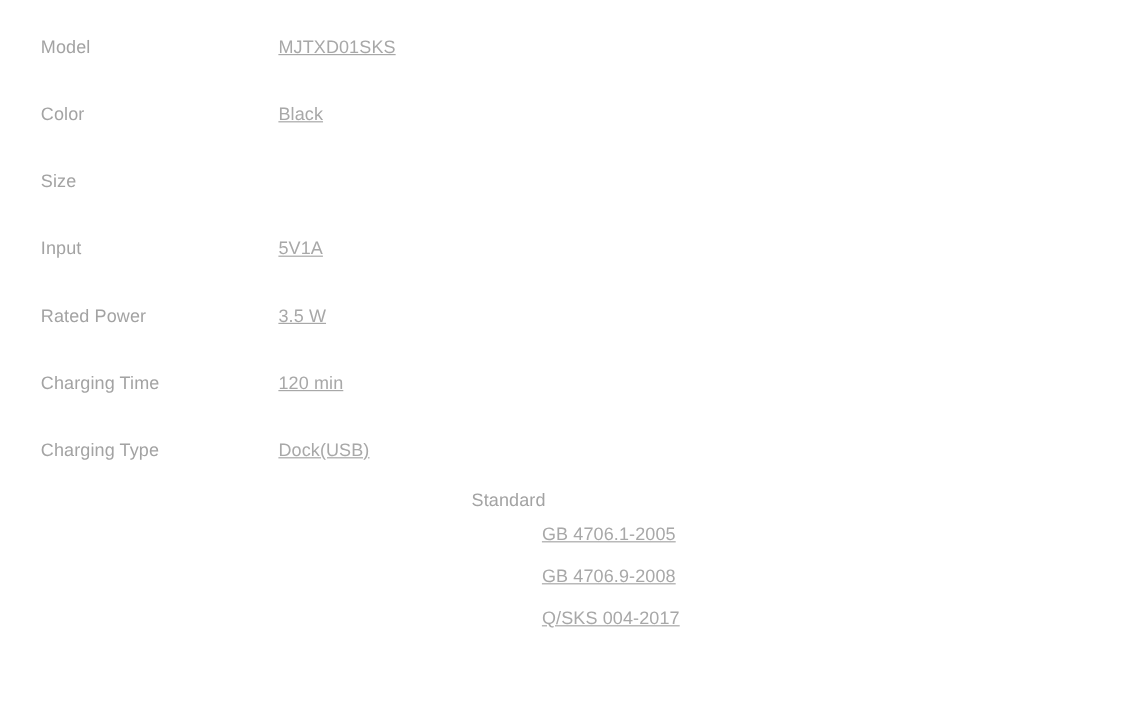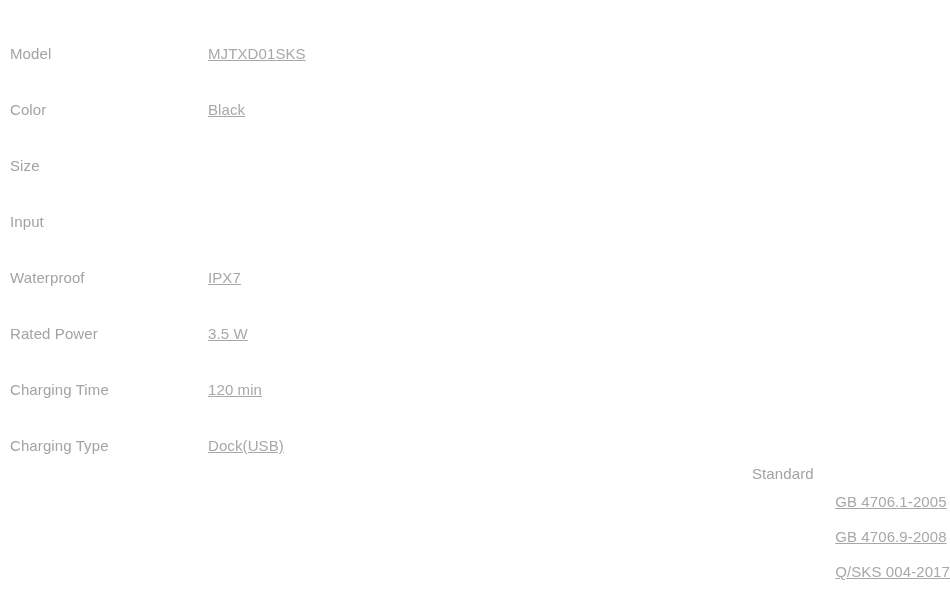--- a/index.html
+++ b/index.html
@@ -20,23 +20,24 @@
     position: relative;
     width: 950px;
     height: 597px;
     background: #ffffff;
     box-sizing: border-box;
     padding-top: 12px;
   }
 
   .spec-row {
     display: flex;
-    align-items: flex-end;
+    align-items: center;
     height: 56px;
     box-sizing: border-box;
+    padding-left: 24px;
   }
 
   .spec-row.tall {
     height: auto;
     flex-direction: column;
   }
 
   .spec-label {
     flex: 0 0 auto;
     width: 208px;
@@ -88,26 +89,23 @@
     <div class="spec-label">Color</div>
     <div class="spec-value spec-value-single">Black</div>
   </div>
 
   <div class="spec-row">
     <div class="spec-label">Size</div>
   </div>
 
   <div class="spec-row">
     <div class="spec-label">Input</div>
+    <div class="spec-value spec-value-single">5V1A</div>
   </div>
 
-  <div class="spec-row">
-    <div class="spec-label">Waterproof</div>
-    <div class="spec-value spec-value-single">IPX7</div>
-  </div>
 
   <div class="spec-row">
     <div class="spec-label">Rated Power</div>
     <div class="spec-value spec-value-single">3.5 W</div>
   </div>
 
   <div class="spec-row">
     <div class="spec-label">Charging Time</div>
     <div class="spec-value spec-value-single">120 min</div>
   </div>

